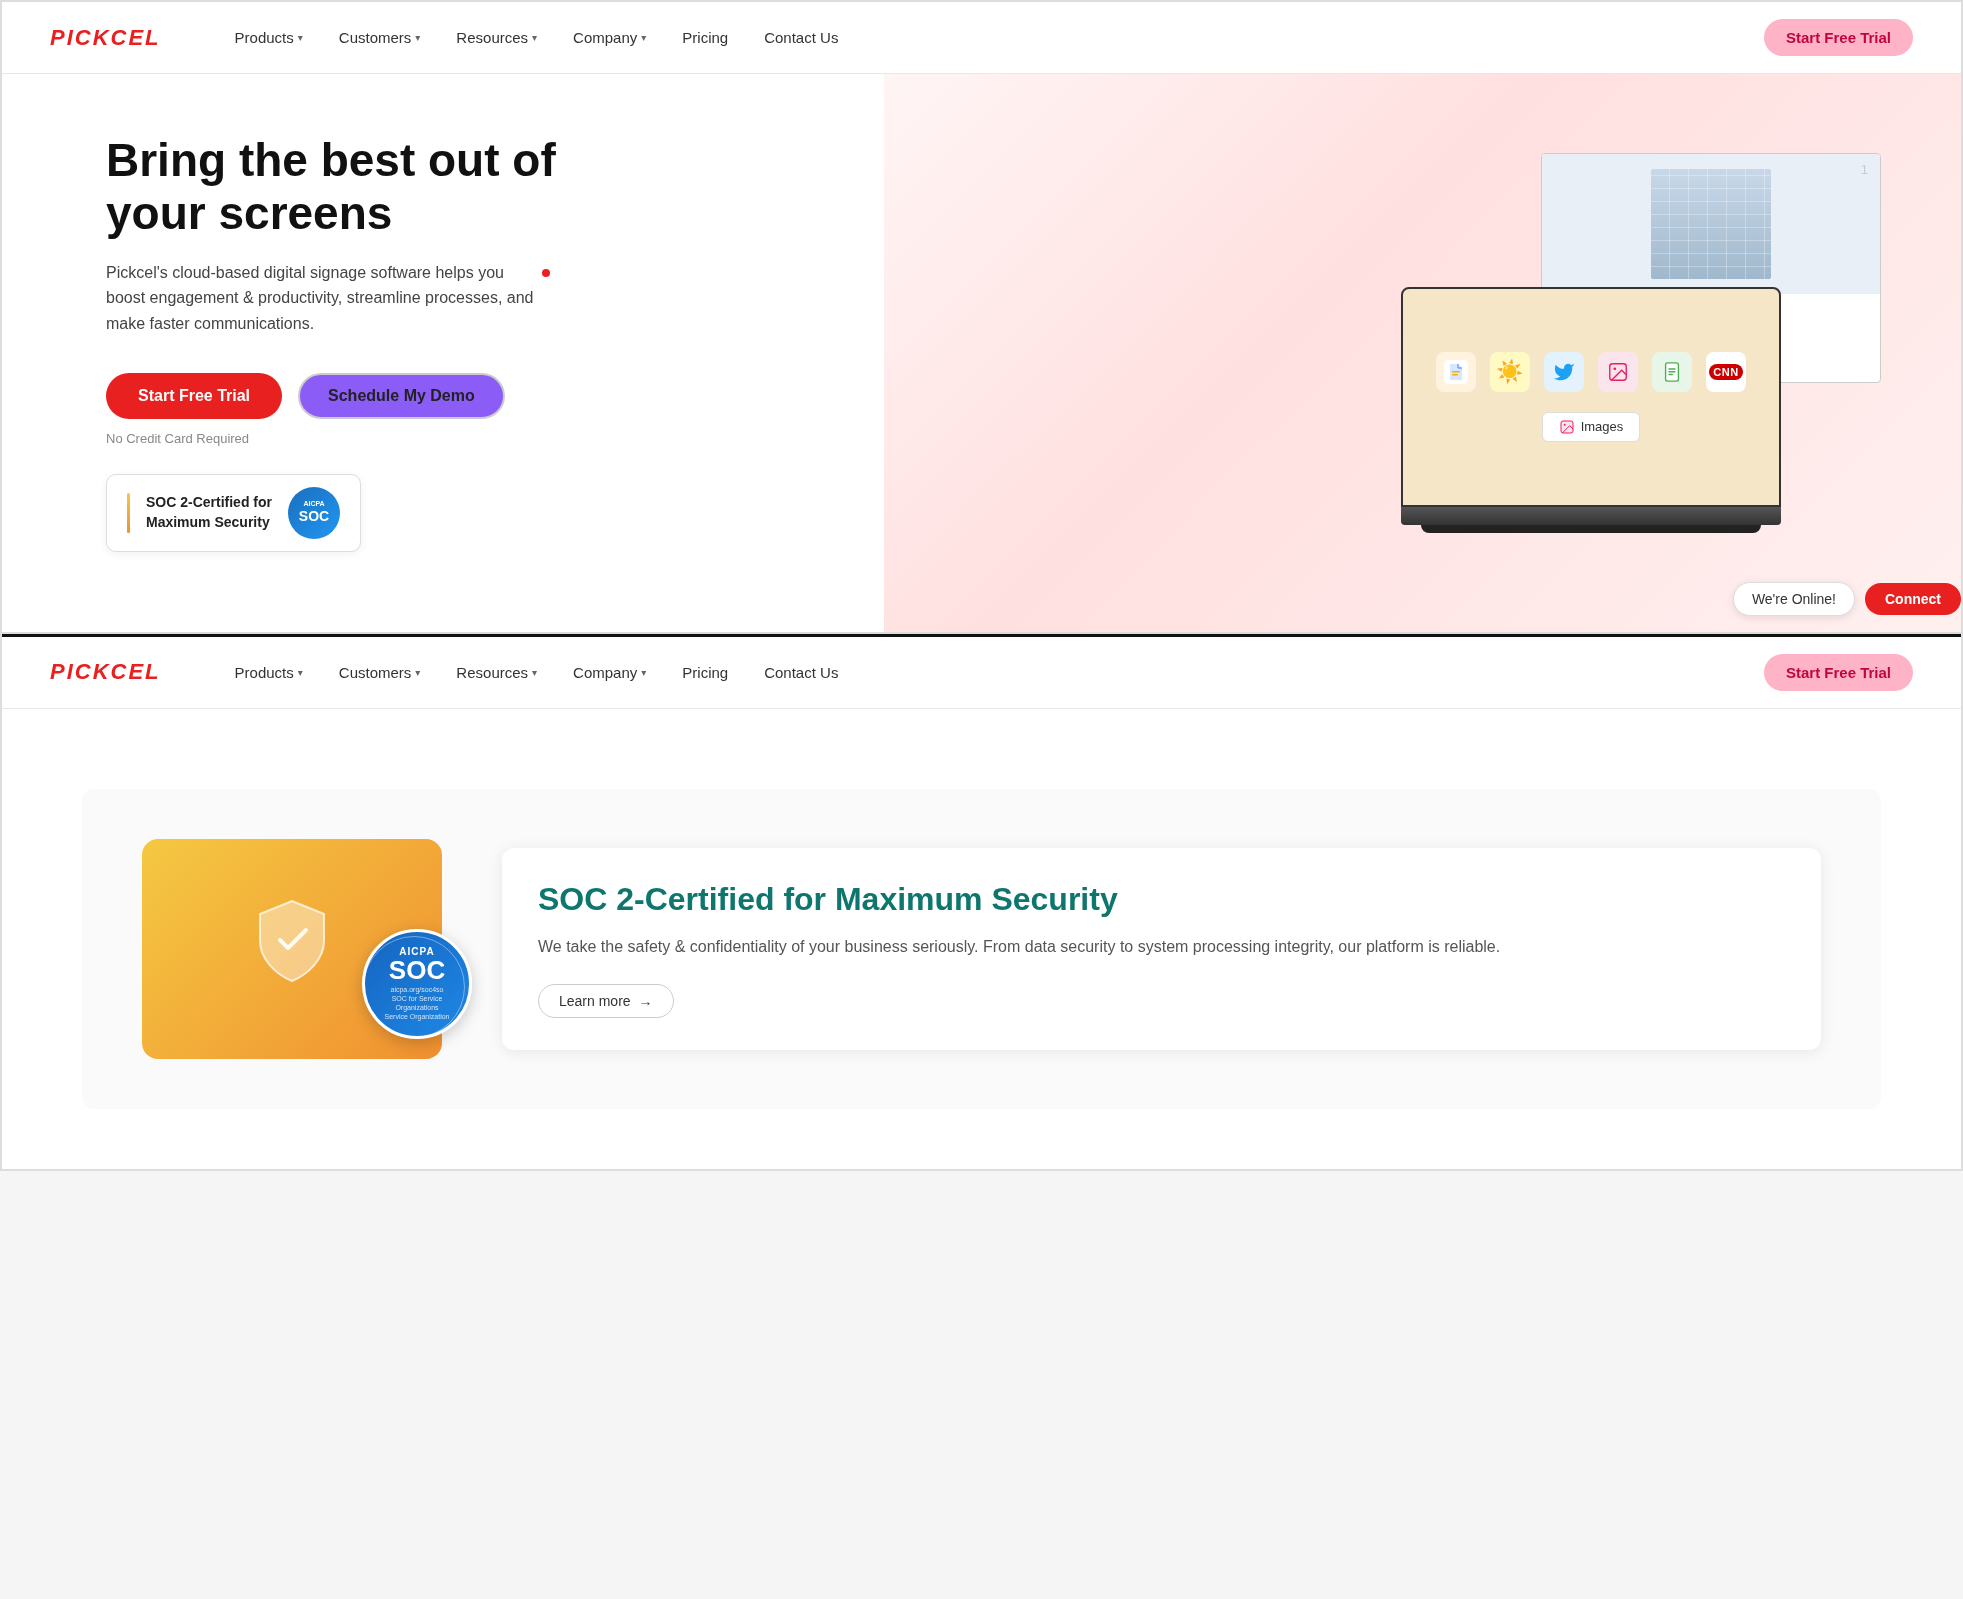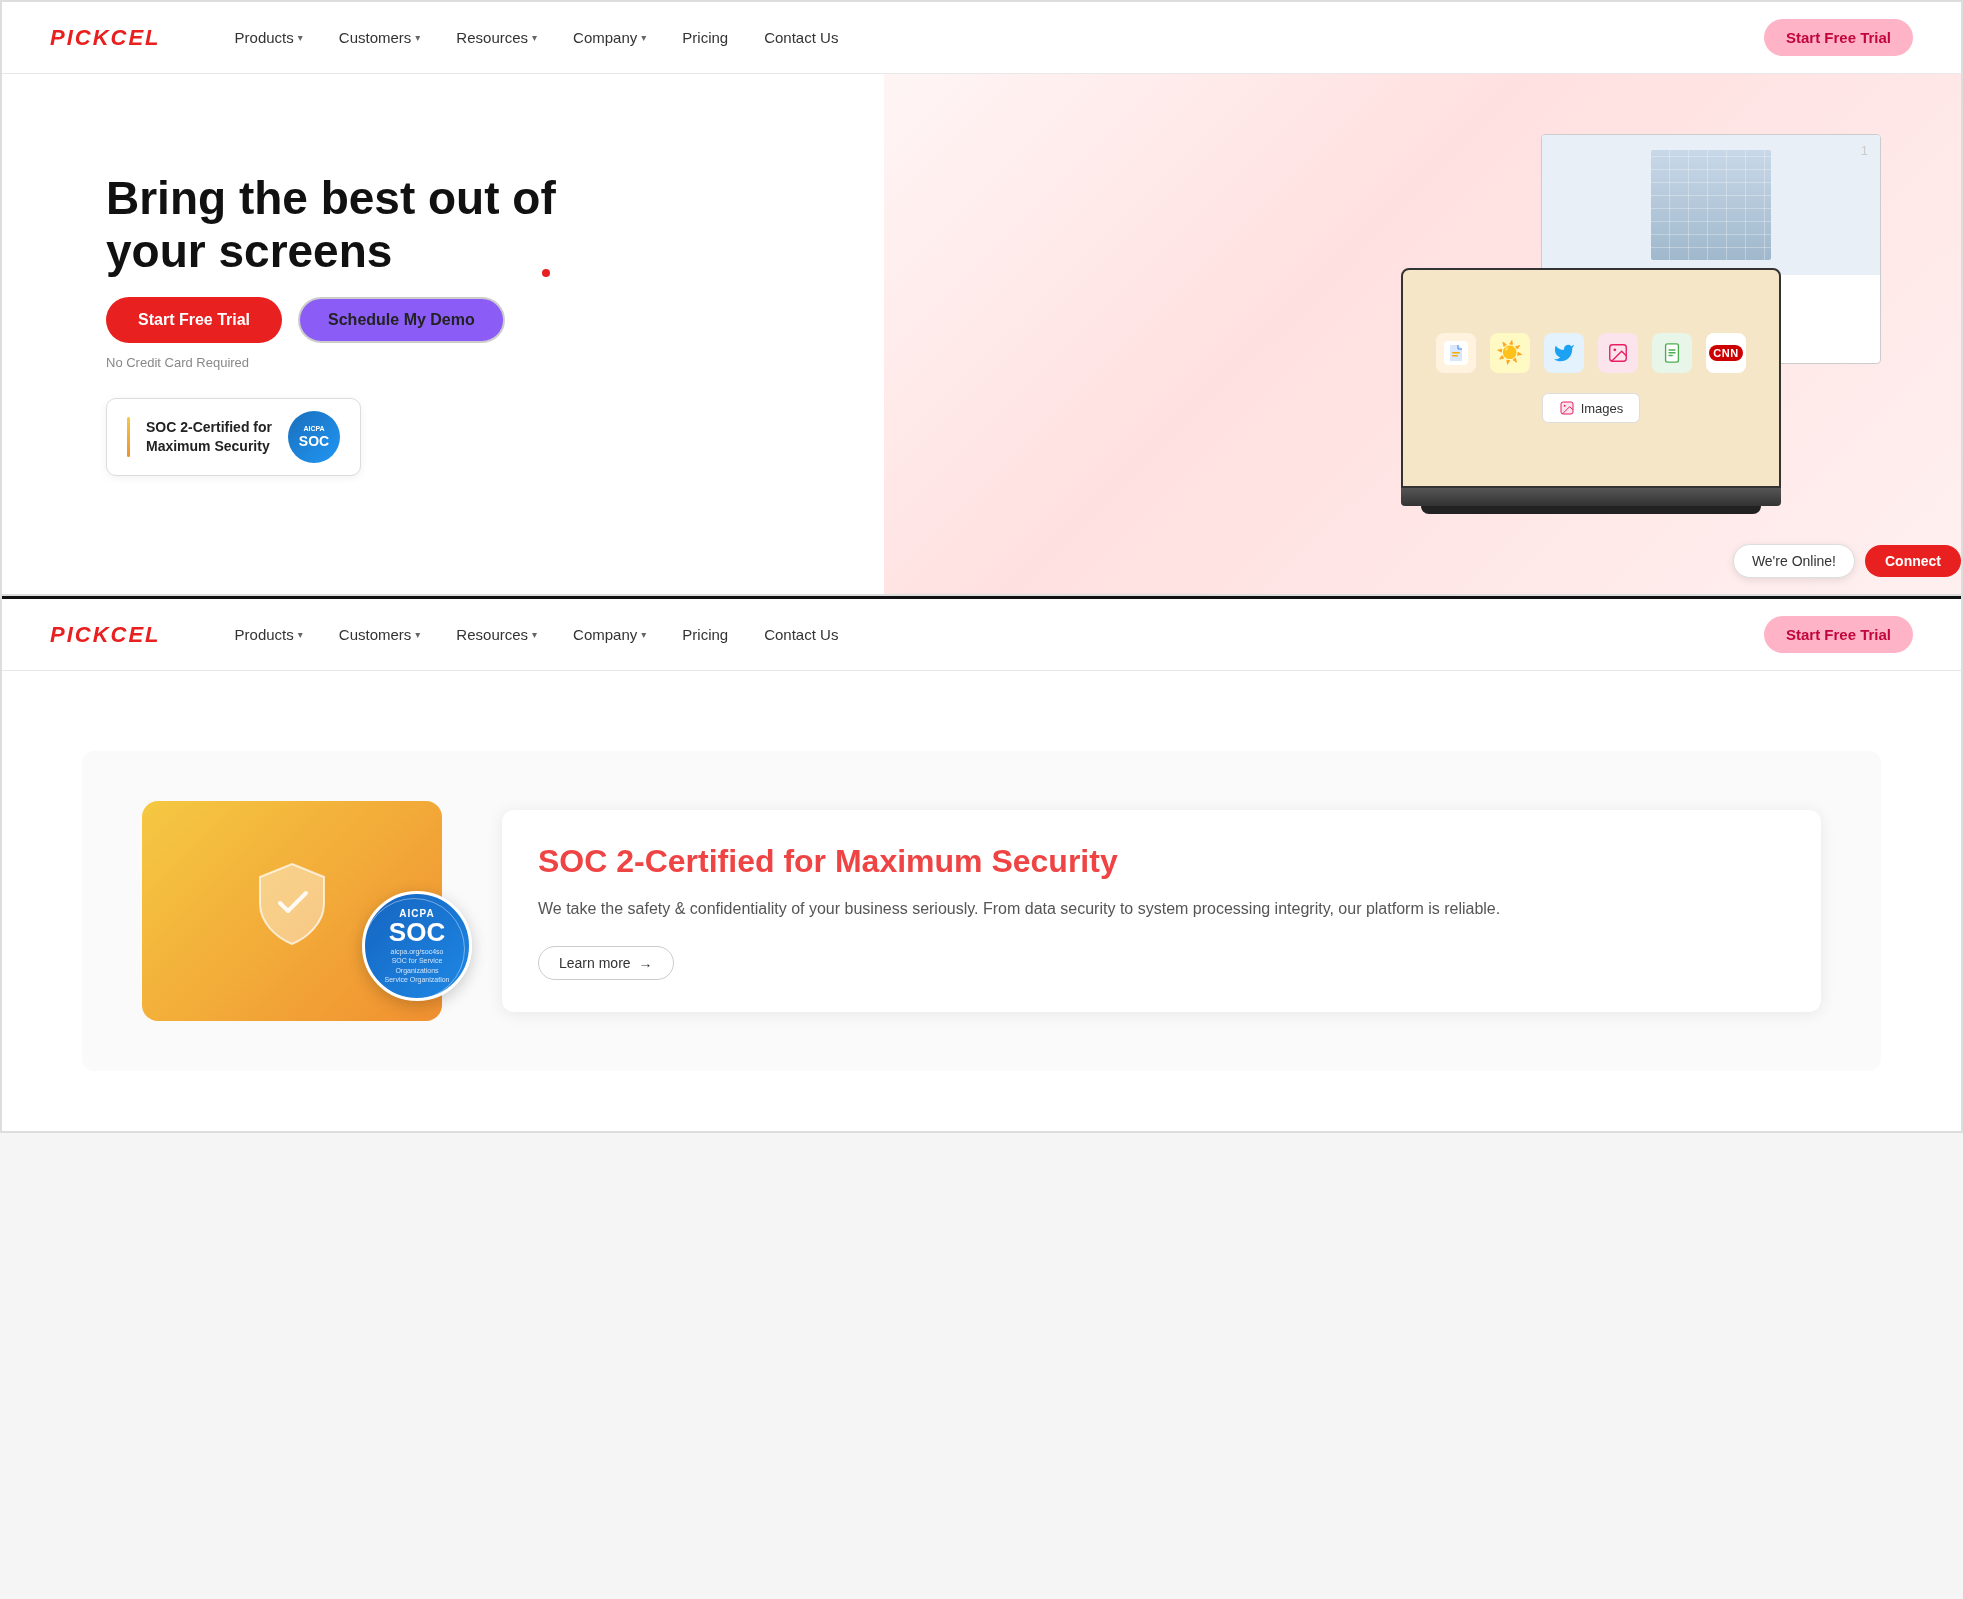--- a/index.html
+++ b/index.html
@@ -385,21 +385,21 @@
     }
     .soc-text-card {
       background: #fff;
       border-radius: 12px;
       padding: 32px 36px;
       box-shadow: 0 2px 16px rgba(0,0,0,0.08);
     }
     .soc-title {
       font-size: 32px;
       font-weight: 800;
-      color: #ef4444;
+      color: #0f766e;
       margin-bottom: 16px;
       line-height: 1.2;
     }
     .soc-desc {
       font-size: 16px;
       color: #555;
       line-height: 1.6;
       margin-bottom: 24px;
     }
     .learn-more-link {
@@ -468,20 +468,21 @@
       <button class="navbar-cta">Start Free Trial</button>
     </nav>
 
     <section class="hero-section">
       <div class="hero-bg-gradient"></div>
 
       <div class="dot-red" style="position:absolute; top:195px; left:540px; z-index:3;"></div>
 
       <div class="hero-left">
         <h1 class="hero-title">Bring the best out of your screens</h1>
+        <p class="hero-subtitle">Pickcel's cloud-based digital signage software helps you boost engagement &amp; productivity, streamline processes, and make faster communications.</p>
 
         <div class="hero-buttons">
           <button class="btn-primary">Start Free Trial</button>
           <button class="btn-secondary">Schedule My Demo</button>
         </div>
         <p class="no-credit">No Credit Card Required</p>
 
         <div class="soc-badge-small">
           <div style="width:3px;height:40px;background:linear-gradient(180deg,#f5c842,#f09030);border-radius:2px;"></div>
           <span class="soc-badge-small-text">SOC 2-Certified for<br>Maximum Security</span>

